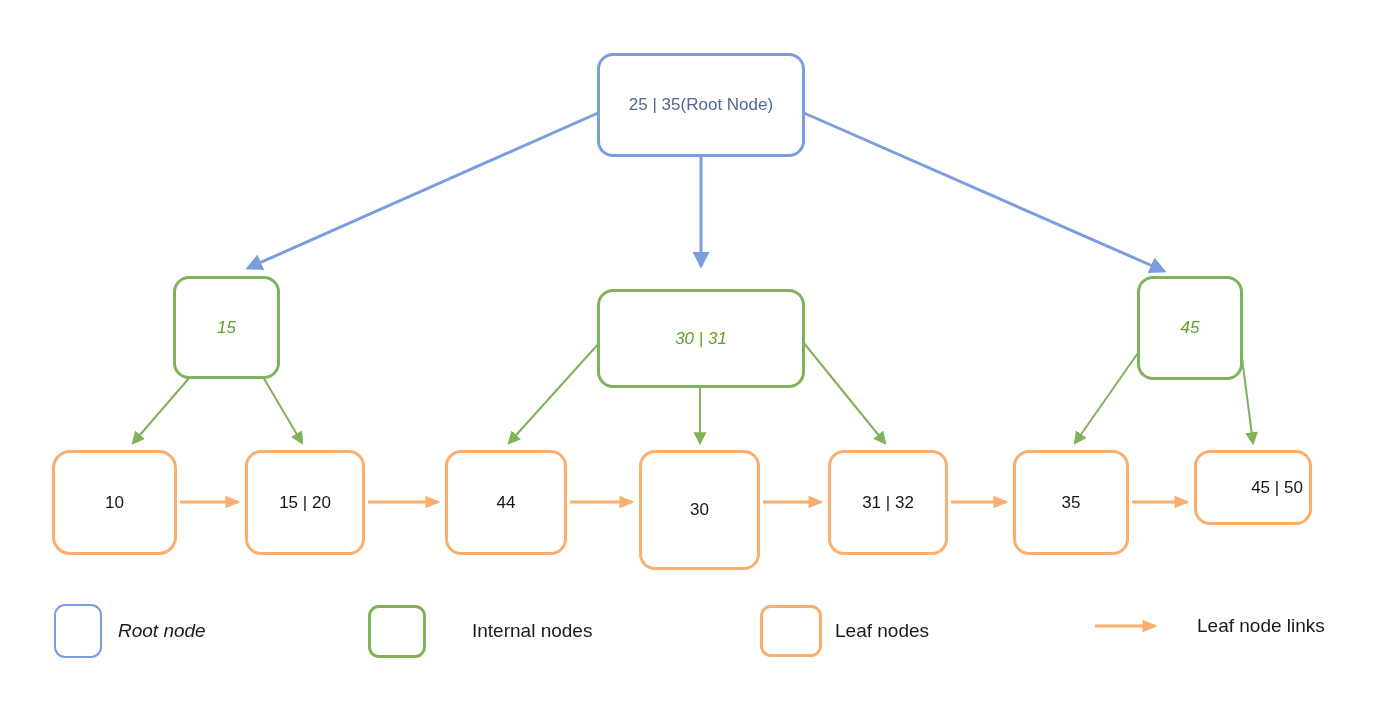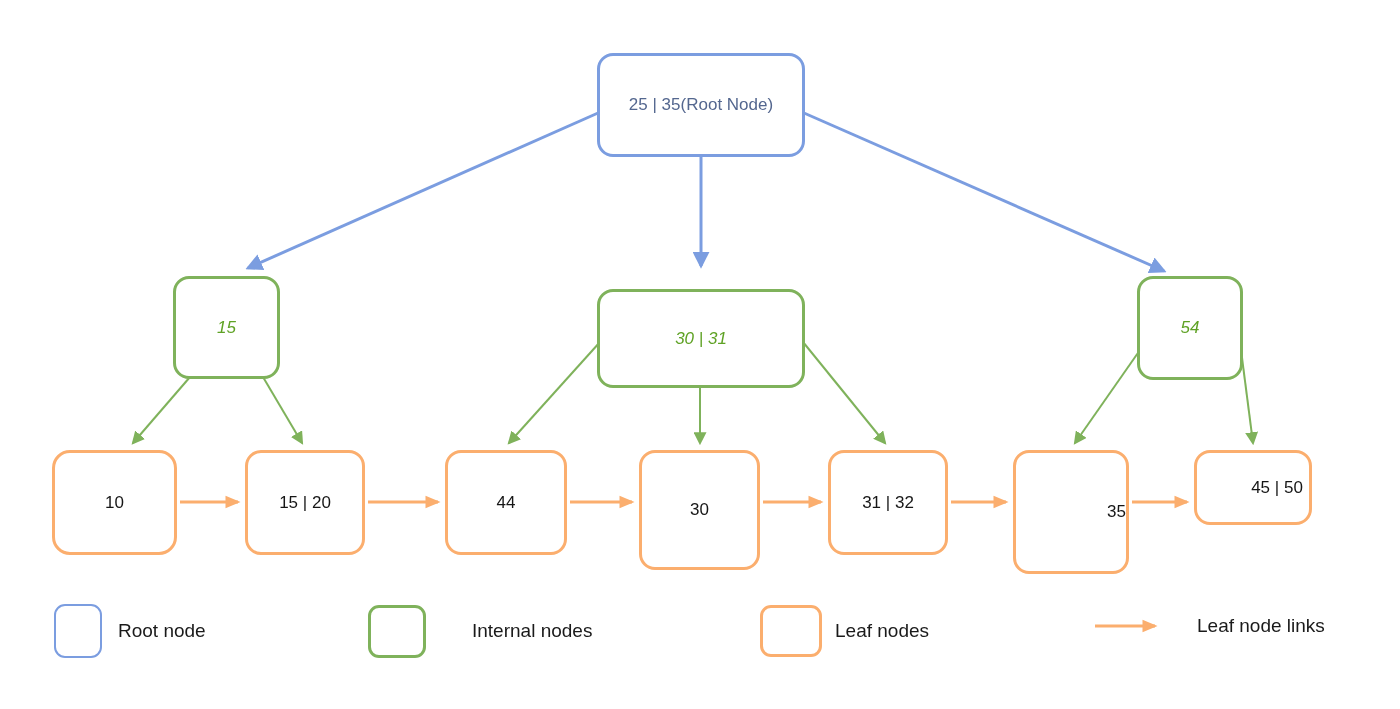--- a/index.html
+++ b/index.html
@@ -83,48 +83,48 @@
     <div>(Root Node)</div>
   </div>
 
   <div class="node internal" style="left:173px;top:276px;width:107px;height:103px;">
     <span>15</span>
   </div>
   <div class="node internal" style="left:597px;top:289px;width:208px;height:99px;">
     <span>30 | 31</span>
   </div>
   <div class="node internal" style="left:1137px;top:276px;width:106px;height:104px;">
-    <span>54</span>
+    <span>45</span>
   </div>
 
   <div class="node leaf" style="left:52px;top:450px;width:125px;height:105px;border-radius:18px;">
     <span>10</span>
   </div>
   <div class="node leaf" style="left:245px;top:450px;width:120px;height:105px;">
     <span>15 | 20</span>
   </div>
   <div class="node leaf" style="left:445px;top:450px;width:122px;height:105px;">
     <span>44</span>
   </div>
   <div class="node leaf" style="left:639px;top:450px;width:121px;height:120px;">
     <span>30</span>
   </div>
   <div class="node leaf" style="left:828px;top:450px;width:120px;height:105px;">
     <span>31 | 32</span>
   </div>
-  <div class="node leaf" style="left:1013px;top:450px;width:116px;height:124px;justify-content:flex-end;">
+  <div class="node leaf" style="left:1013px;top:450px;width:116px;height:105px;">
     <span>35</span>
   </div>
   <div class="node leaf" style="left:1194px;top:450px;width:118px;height:75px;padding-left:48px;">
     <span>45 | 50</span>
   </div>
 
   <div>
     <div class="legend-swatch blue" style="left:54px;top:604px;width:48px;height:54px;"></div>
-    <div class="legend-label" style="left:118px;top:631px;">Root node</div>
+    <div class="legend-label" style="left:118px;top:631px;font-style:italic;">Root node</div>
 
     <div class="legend-swatch green" style="left:368px;top:605px;width:58px;height:53px;"></div>
     <div class="legend-label" style="left:453px;top:631px;margin-left:19px;">Internal nodes</div>
 
     <div class="legend-swatch orange" style="left:760px;top:605px;width:62px;height:52px;"></div>
     <div class="legend-label" style="left:835px;top:631px;">Leaf nodes</div>
 
     <div class="legend-label" style="left:1197px;top:626px;">Leaf node links</div>
   </div>
 

